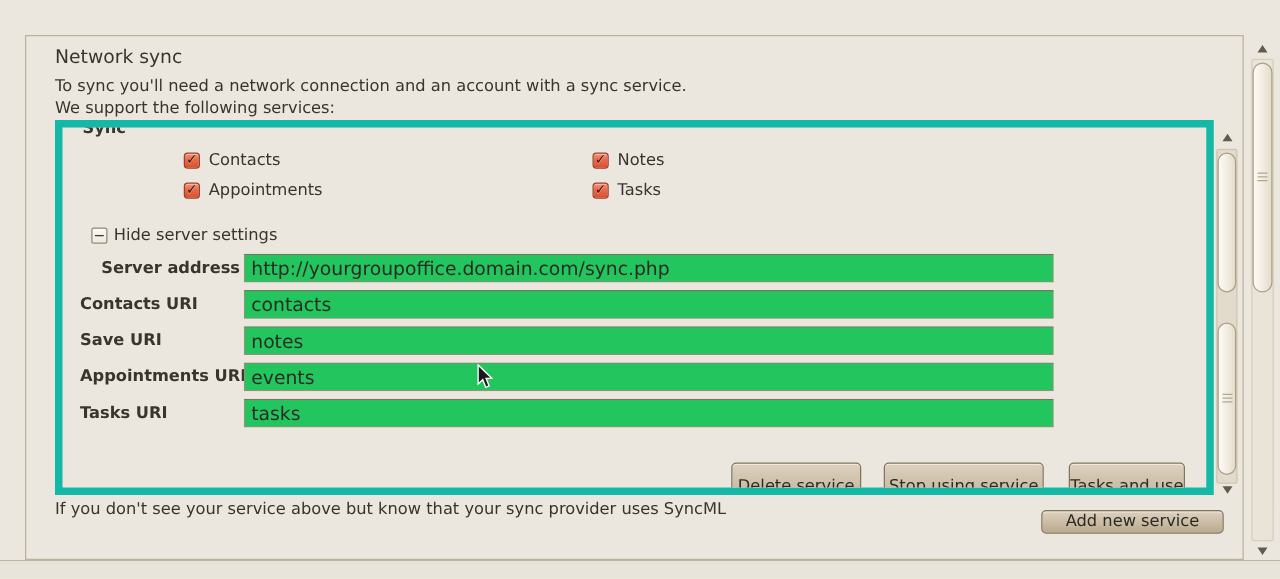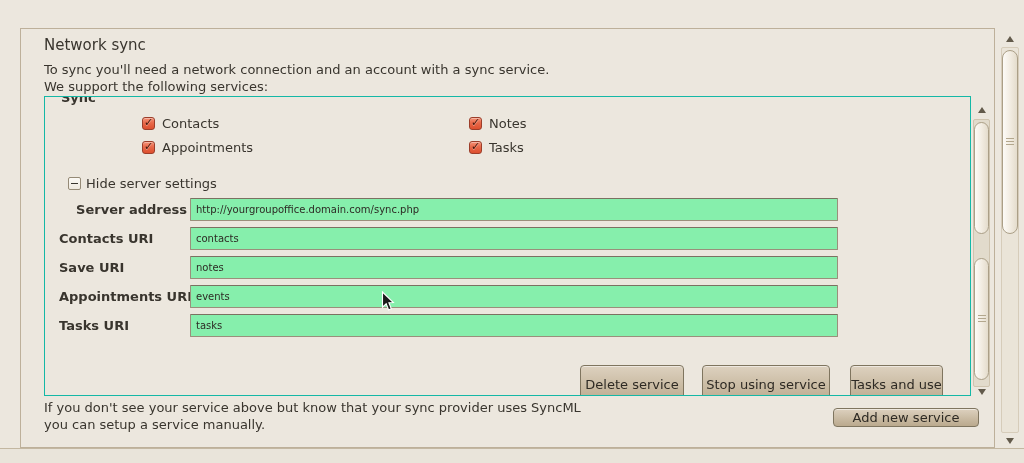--- a/index.html
+++ b/index.html
@@ -22,21 +22,21 @@
     position:absolute; left:20px; top:28px; width:975px; height:420px;
     border:1px solid #bdb09a; background:#ece7de;padding-left:23px;
   }
   .page-title { position:absolute; left:23px; top:7px; font-size:15px; color:#39352e; }
   .intro-1 { position:absolute; left:23px; top:33px; }
   .intro-2 { position:absolute; left:23px; top:50px; }
 
   
   .viewport {
     position:absolute; left:23px; top:67px; width:927px; height:300px;
-    border:1px solid #14b8a6; overflow:hidden; background:#ece7de;
+    border:6px solid #14b8a6; overflow:hidden; background:#ece7de;
   }
   .group-label { position:absolute; left:16px; top:-7px; font-weight:bold; font-size:13px; }
 
   .cb-row { position:absolute; height:16px; display:flex; align-items:center; }
   .checkbox {
     width:13px; height:13px; border-radius:3px; flex:0 0 13px;
     border:1px solid #9c3e2a;
     background:linear-gradient(#f59175,#e8694a 45%,#dd4f2e);
     display:inline-flex; align-items:center; justify-content:center;
     box-shadow:inset 0 1px 0 rgba(255,255,255,.35);
@@ -54,22 +54,22 @@
   }
   .minus-icon { position:absolute; left:2px; right:2px; top:5px; height:1px; background:#39352e; }
   .expander-label { margin-left:5px; }
 
   .form-row { position:absolute; left:0; height:23px; }
   .form-label { position:absolute; left:14px; width:128px; top:4px; white-space:nowrap;font-weight:bold; }
   .form-label.right { text-align:right; }
   .form-input {
     position:absolute; left:145px; top:0; width:648px; height:23px;
     border:1px solid #9a8f7b; border-top-color:#7b7161;
-    background:#86efac; color:#2d2a24;
-    font-family:"DejaVu Sans","Liberation Sans",sans-serif; font-size:10px;
+    background:#22c55e; color:#2d2a24;
+    font-family:"DejaVu Sans","Liberation Sans",sans-serif; font-size:15px;
     padding:0 5px; border-radius:1px; outline:none;
   }
 
   .btn {
     border:1px solid #7f755f; border-radius:4px;
     background:linear-gradient(#ddd1bf,#cdbfa8 45%,#c1b197 80%,#bbaa8e);
     box-shadow:inset 0 1px 0 rgba(255,255,255,.5);
     color:#2e2a24; font-size:13px;
     font-family:"DejaVu Sans","Liberation Sans",sans-serif;
     display:flex; align-items:center; justify-content:center;
@@ -181,21 +181,20 @@
             <span></span>
             <span></span>
             <span></span>
           </span>
       </div>
     </div>
     <div class="sb-arrow down" style="bottom:4px;"></div>
   </div>
 
   <div class="footer-1">If you don't see your service above but know that your sync provider uses SyncML</div>
-  <div class="footer-2">you can setup a service manually.</div>
   <div class="btn btn-add">Add new service</div>
 </div>
 
 <div class="sb" style="left:1000px; top:32px; width:20px; height:414px;">
   <div class="sb-arrow up" style="top:4px;"></div>
   <div class="sb-trough" style="top:15px; height:386px; background:#eae4d8; border-color:#d6ccba;">
     <div class="sb-thumb" style="top:2px; height:184px;">
       <span class="sb-grip">
           <span></span>
           <span></span>

